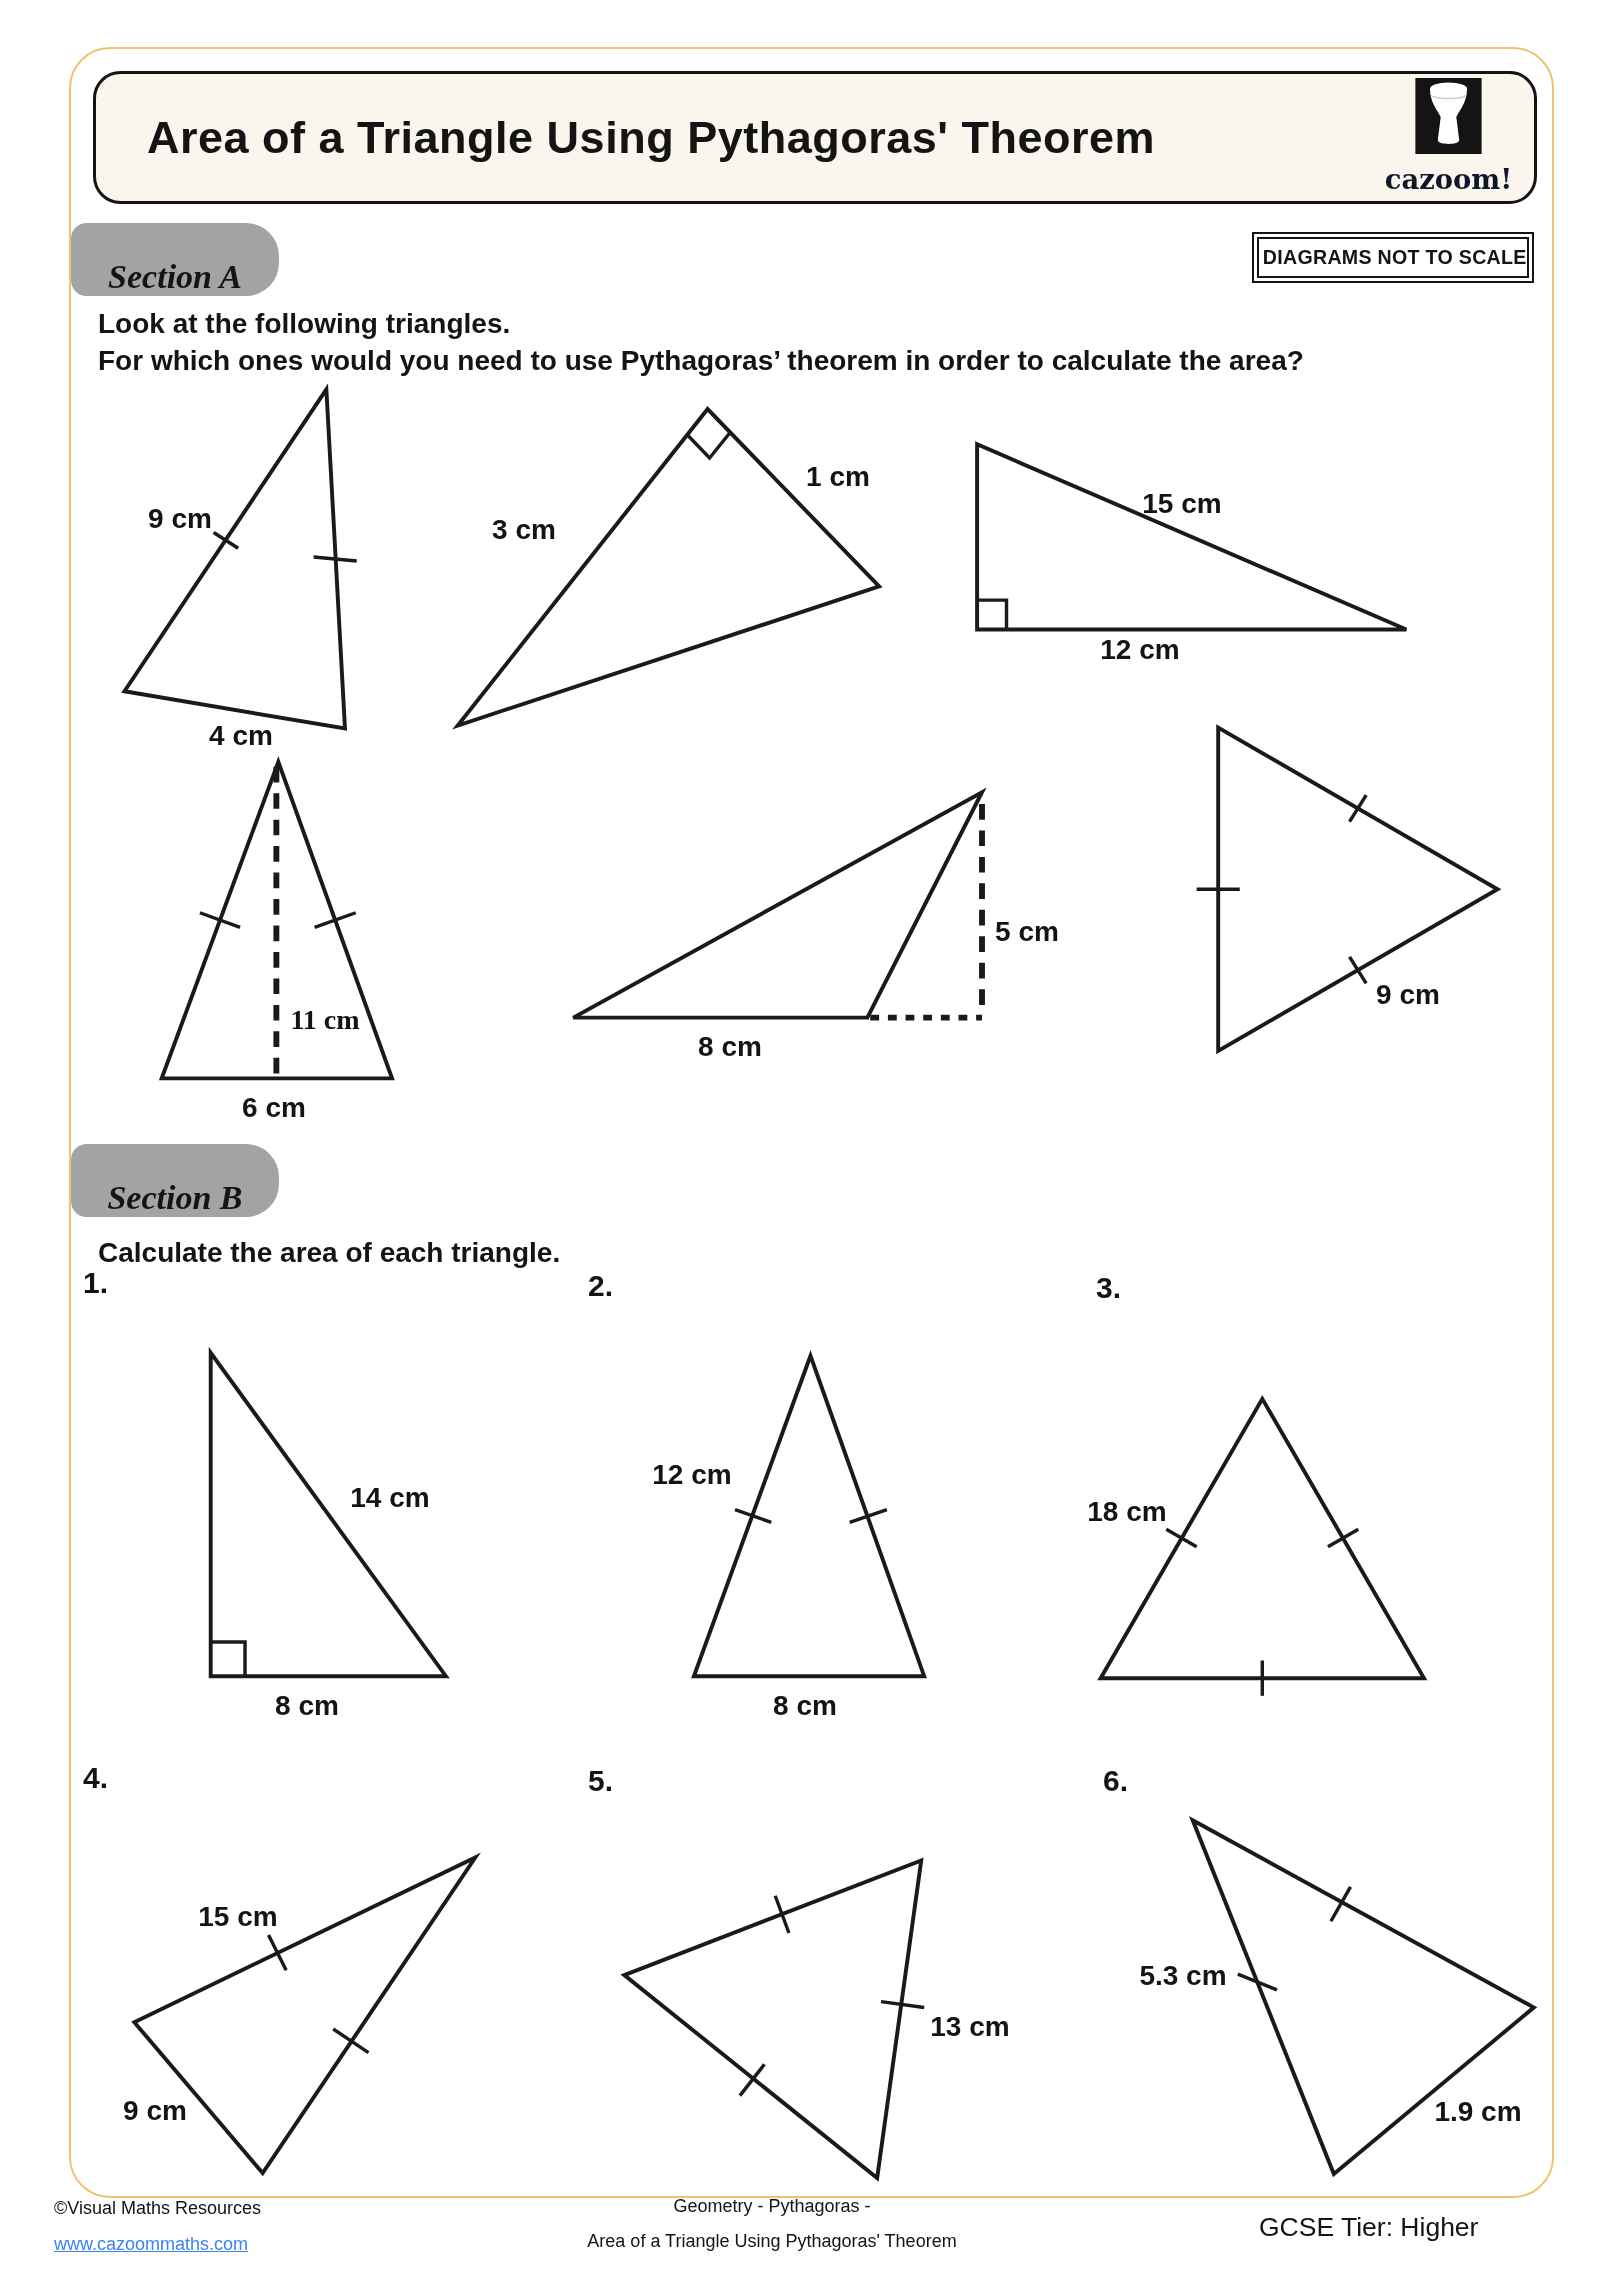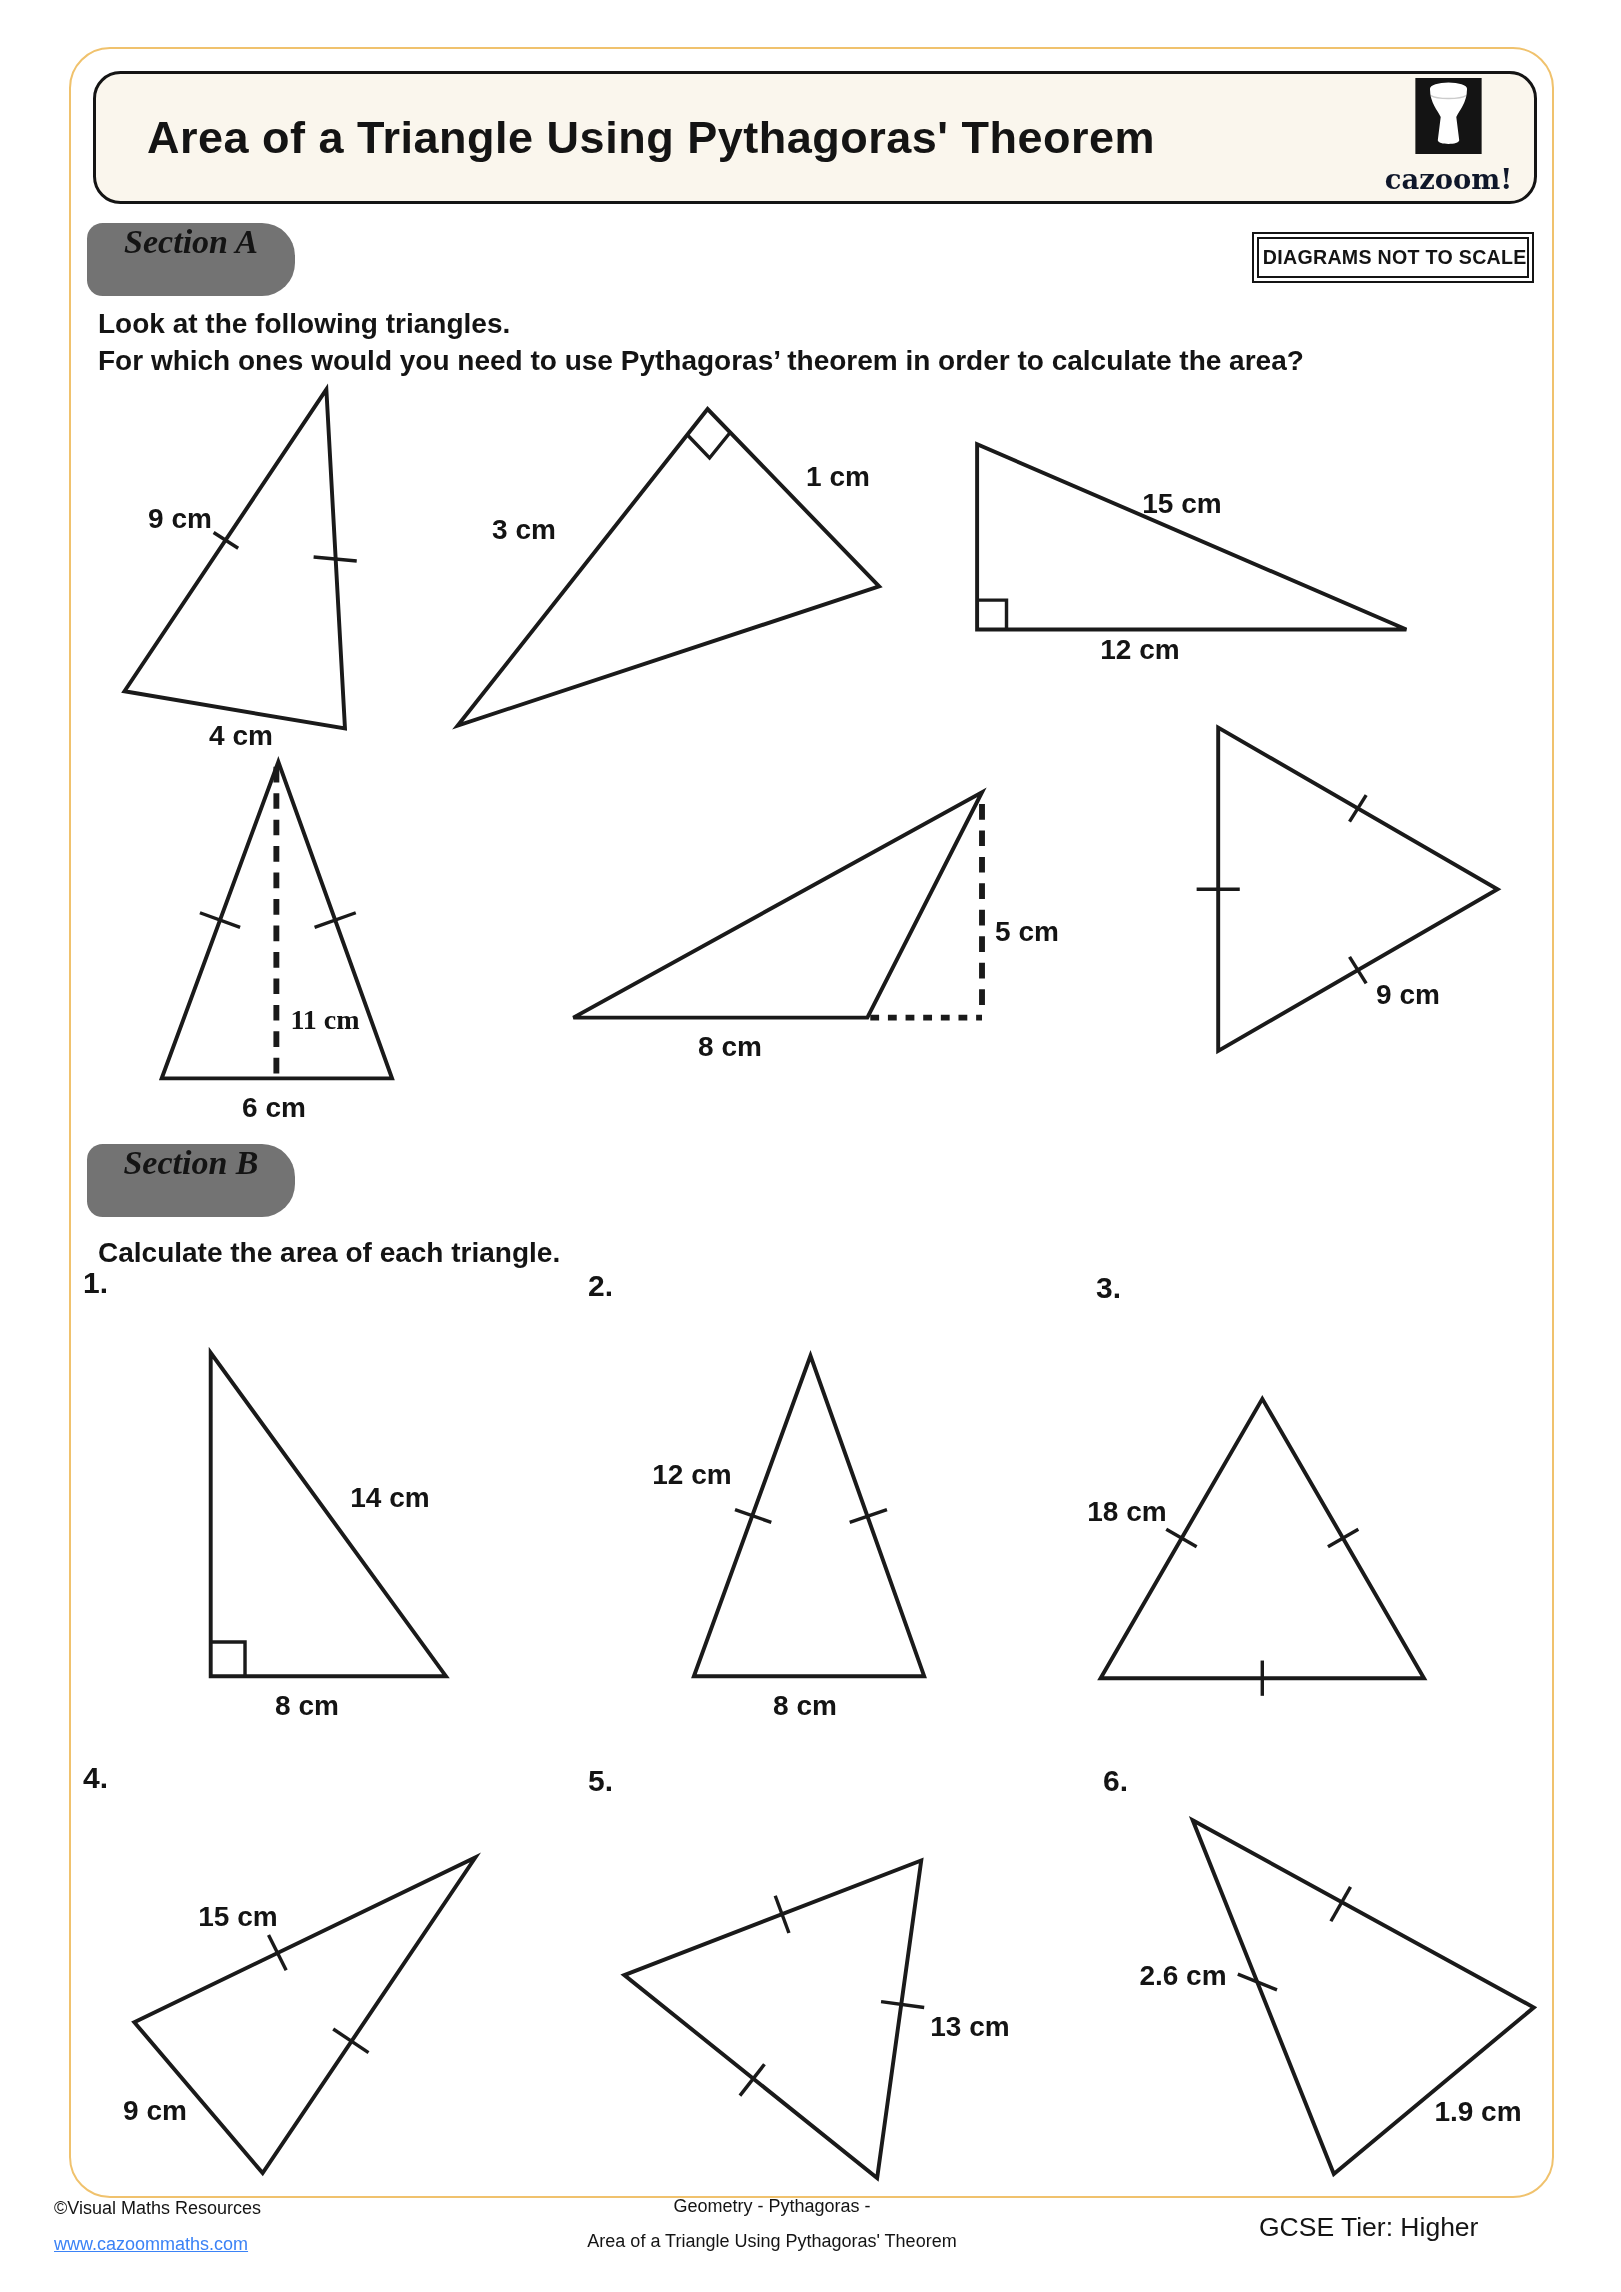--- a/index.html
+++ b/index.html
@@ -19,23 +19,23 @@
   }
   .header h1 {
     margin:0; padding-left:51px; font-size:45px; font-weight:bold; letter-spacing:0.5px;
   }
   .logo { position:absolute; left:1384px; top:78px; width:129px; height:116px; text-align:center; }
   .logo .drum-wrap { display:block; margin:0 auto; width:67px; height:76px; }
   .logo .logo-text {
     font-family:"DejaVu Serif", serif; font-weight:bold; font-size:27.4px; margin-top:9px; color:#0f172a;
   }
   .badge {
-    position:absolute; left:71px; width:208px; height:73px; background:#737373;
-    border-radius:15.7px 33px 33px 15.7px; display:flex; align-items:flex-start; justify-content:center;
-    font-family:"Liberation Serif", serif; font-style:italic; font-weight:bold; font-size:34px;margin-left:16px;
+    position:absolute; left:71px; width:208px; height:73px; background:#a3a3a3;
+    border-radius:15.7px 33px 33px 15.7px; display:flex; align-items:flex-end; justify-content:center;
+    font-family:"Liberation Serif", serif; font-style:italic; font-weight:bold; font-size:34px;
   }
   .badge-a { top:223px; }
   .badge-b { top:1144px; }
   .notice-outer {
     position:absolute; left:1252px; top:232px; width:282px;
     border:2.9px solid #141414; padding:2.9px; background:#fff; box-sizing:border-box;
   }
   .notice-inner {
     border:2px solid #141414; text-align:center; padding:6.9px 3.9px;
     font-size:19.6px; font-weight:bold; letter-spacing:0.3px; white-space:nowrap;
@@ -184,21 +184,21 @@
 <div class="qnum" style="left:1103px; top:1764px;">6.</div>
 
 <div class="mlabel" style="left:390px; top:1498px;">14 cm</div>
 <div class="mlabel" style="left:307px; top:1706px;">8 cm</div>
 <div class="mlabel" style="left:692px; top:1475px;">12 cm</div>
 <div class="mlabel" style="left:805px; top:1706px;">8 cm</div>
 <div class="mlabel" style="left:1127px; top:1512px;">18 cm</div>
 <div class="mlabel" style="left:238px; top:1917px;">15 cm</div>
 <div class="mlabel" style="left:155px; top:2111px;">9 cm</div>
 <div class="mlabel" style="left:970px; top:2027px;">13 cm</div>
-<div class="mlabel" style="left:1183px; top:1976px;">2.6 cm</div>
+<div class="mlabel" style="left:1183px; top:1976px;">5.3 cm</div>
 <div class="mlabel" style="left:1478px; top:2112px;">1.9 cm</div>
 
 <div class="foot" style="left:54px; top:2198px;">©Visual Maths Resources</div>
 <div class="foot" style="left:54px; top:2234px;">
   <span class="site-link">www.cazoommaths.com</span>
 </div>
 <div class="foot foot-center" style="left:429px; top:2196px; width:686px;">Geometry - Pythagoras -</div>
 <div class="foot foot-center" style="left:331px; top:2231px; width:882px;">Area of a Triangle Using Pythagoras' Theorem</div>
 <div class="foot" style="left:1259px; top:2212px; font-size:26.5px;">GCSE Tier: Higher</div>
 

